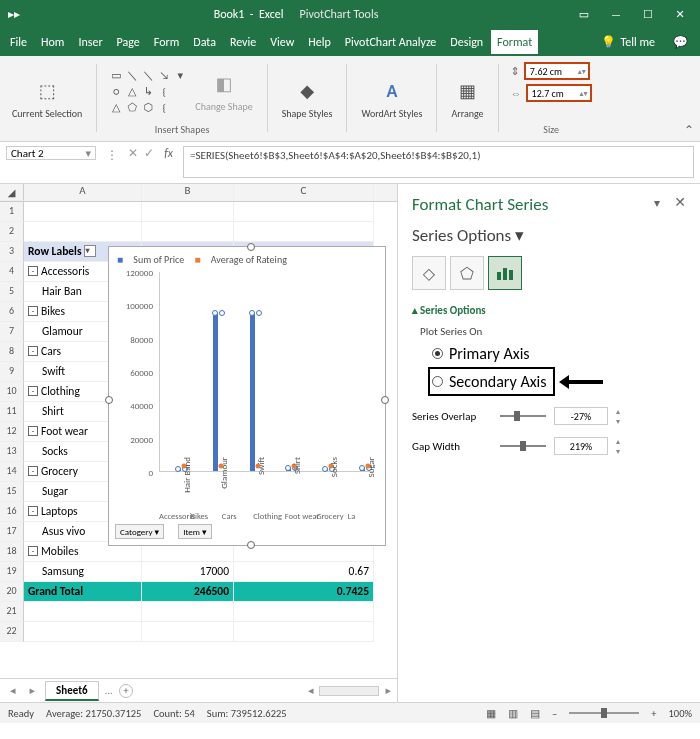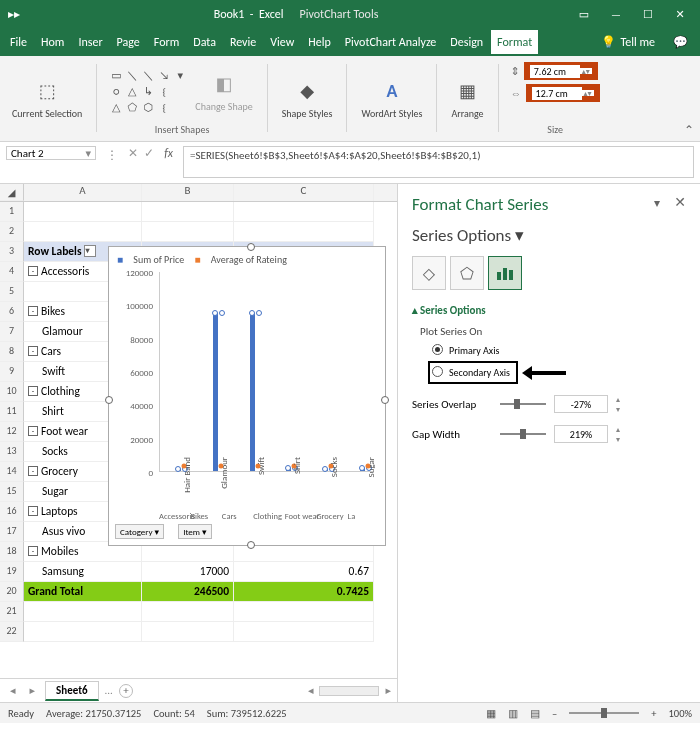--- a/index.html
+++ b/index.html
@@ -23,21 +23,21 @@
   
   .ribbon { height: 86px; background: #f3f3f3; border-bottom: 1px solid #d4d4d4; display: flex; align-items: flex-start; padding: 4px 6px; gap: 8px; position: relative; }
   .rgroup { display: flex; flex-direction: column; align-items: center; height: 78px; justify-content: space-between; padding: 2px 4px; }
   .rgroup .body { display: flex; align-items: center; gap: 6px; flex: 1; }
   .rgroup .label { font-size: 10px; color: #666; margin-top: 2px; }
   .rsep { width: 1px; background: #d4d4d4; height: 68px; margin-top: 4px; }
   .rbtn { display: flex; flex-direction: column; align-items: center; gap: 2px; font-size: 10px; color: #444; padding: 2px; }
   .rbtn .ic { width: 28px; height: 28px; display: flex; align-items: center; justify-content: center; font-size: 18px; color: #555; }
   .shape-gallery { display: grid; grid-template-columns: repeat(5, 14px); grid-auto-rows: 14px; gap: 2px; }
   .shape-gallery span { display: inline-flex; align-items: center; justify-content: center; font-size: 11px; color: #555; border: 1px solid transparent; }
-  .size-input { display: flex; align-items: center; border: 6px solid #c2410c; background: #fff; height: 18px; }
+  .size-input { display: flex; align-items: center; border: 2px solid #c2410c; background: #fff; height: 18px; }
   .size-input input { border: none; width: 50px; font-size: 10px; padding: 0 4px; outline: none; }
   .ribbon .collapse { position: absolute; right: 6px; bottom: 4px; font-size: 12px; color: #666; }
 
   
   .fbar { height: 42px; border-bottom: 1px solid #d4d4d4; display: flex; align-items: flex-start; padding: 4px 6px; gap: 6px; }
   .namebox { border: 1px solid #ccc; height: 14px; width: 90px; display: flex; align-items: center; padding: 0 4px; font-size: 11px; background:#fff; }
   .fx { font-style: italic; color: #666; padding: 0 4px; }
   .formula { flex: 1; border: 1px solid #ccc; background: #fff; min-height: 32px; padding: 2px 6px; font-size: 11px; color: #444; }
 
   
@@ -47,21 +47,21 @@
   .colhdrs .rowh { width: 24px; border-right: 1px solid #ccc; }
   .colhdrs .ch { text-align: center; border-right: 1px solid #eee; }
   .gridbody { position: relative; flex: 1; overflow: hidden; }
   .row { display: flex; height: 20px; font-size: 11.5px; }
   .rowh { width: 24px; background: #f3f3f3; border-right: 1px solid #ccc; border-bottom: 1px solid #eee; text-align: center; font-size: 10px; color: #555; padding-top: 2px; }
   .cell { border-right: 1px solid #eee; border-bottom: 1px solid #eee; padding: 2px 4px; overflow: hidden; white-space: nowrap; }
   .cell.a { width: 118px; }
   .cell.b { width: 92px; text-align: right; }
   .cell.c { width: 140px; text-align: right; }
   .cell.hdr { background: #d9e1f2; font-weight: 600; text-align: left; }
-  .cell.totalrow { background: #84cc16; font-weight: 600; }
+  .cell.totalrow { background: #14b8a6; font-weight: 600; }
   .expander { display: inline-block; width: 10px; height: 10px; border: 1px solid #666; font-size: 8px; line-height: 8px; text-align: center; margin-right: 3px; vertical-align: 1px; }
   .filterbtn { display:inline-block; width:12px; height:12px; border:1px solid #888; margin-left:2px; position:relative; vertical-align:-2px; background:#fff; }
   .filterbtn::after { content:"▾"; font-size:8px; position:absolute; left:1px; top:-1px; color:#555; }
 
   
   .chartwrap { position: absolute; left: 108px; top: 62px; width: 278px; height: 300px; background: #fff; border: 1px solid #aaa; }
   .chartwrap .handle { position:absolute; width:8px; height:8px; background:#fff; border:1px solid #666; border-radius:50%; }
   .chart-legend { font-size: 10px; color: #555; padding: 6px 8px; }
   .chart-legend span { margin-right: 8px; }
   .chart-area { position: relative; height: 200px; margin: 0 8px; }
@@ -85,21 +85,21 @@
   
   .panel { flex: 1; padding: 10px 14px; position: relative; }
   .panel h2 { color: #217346; font-size: 17px; font-weight: 400; margin-bottom: 10px; }
   .panel .close-x { position: absolute; top: 10px; right: 14px; color: #666; font-size: 14px; }
   .panel .drop { color: #444; font-size: 17px; margin-bottom: 10px; }
   .panel .iconrow { display: flex; gap: 4px; margin-bottom: 14px; }
   .panel .iconbtn { width: 34px; height: 34px; border: 1px solid #ccc; display: flex; align-items: center; justify-content: center; font-size: 16px; color: #666; background:#f7f7f7; }
   .panel .iconbtn.active { background: #d5e3d5; border-color: #217346; color: #217346; }
   .panel .section-h { color: #217346; font-size: 11px; font-weight: 600; margin-bottom: 8px; }
   .panel .subh { font-size: 11px; color: #444; margin: 4px 0 6px 8px; }
-  .radio-row { display: flex; align-items: flex-start; gap: 6px; margin: 4px 0 4px 20px; font-size: 10px; }
+  .radio-row { display: flex; align-items: center; gap: 6px; margin: 4px 0 4px 20px; font-size: 16px; }
   .radio-row .rdot { width: 11px; height: 11px; border-radius: 50%; border: 1px solid #555; display: inline-block; position: relative; }
   .radio-row .rdot.sel::after { content:""; position:absolute; inset:2px; border-radius:50%; background:#333; }
   .highlight-box { border: 2px solid #000; padding: 3px 6px 3px 2px; display:inline-flex; align-items:center; gap:6px; }
   .arrow-annot { display:inline-block; width:44px; height:14px; position:relative; vertical-align:middle; margin-left:4px; }
   .arrow-annot::before { content:""; position:absolute; right:0; top:5px; width:34px; height:4px; background:#000; }
   .arrow-annot::after { content:""; position:absolute; left:0; top:0; border-right:10px solid #000; border-top:7px solid transparent; border-bottom:7px solid transparent; }
   .slider-row { display: flex; align-items: center; gap: 8px; margin: 10px 0; font-size: 11px; }
   .slider-row .track { width: 46px; height: 2px; background: #888; position: relative; }
   .slider-row .thumb { position:absolute; width:6px; height:10px; background:#666; top:-4px; }
   .slider-row .numbox { border:1px solid #ccc; width:54px; height:18px; display:flex; align-items:center; justify-content:center; font-size:10px; }
@@ -277,20 +277,21 @@
           <div class="cell c hdr" style="text-align:left">Average of Rateing</div>
         </div>
         <div class="row">
           <div class="rowh">4</div>
           <div class="cell a" style="text-align:left"><span class="expander">-</span>Accessoris</div>
           <div class="cell b">1500</div>
           <div class="cell c">0.68</div>
         </div>
         <div class="row">
           <div class="rowh">5</div>
+          <div class="cell a" style="text-align:left"><span style="display:inline-block;width:14px"></span>Hair Ban</div>
           <div class="cell b"></div>
           <div class="cell c"></div>
         </div>
         <div class="row">
           <div class="rowh">6</div>
           <div class="cell a" style="text-align:left"><span class="expander">-</span>Bikes</div>
           <div class="cell b"></div>
           <div class="cell c"></div>
         </div>
         <div class="row">

